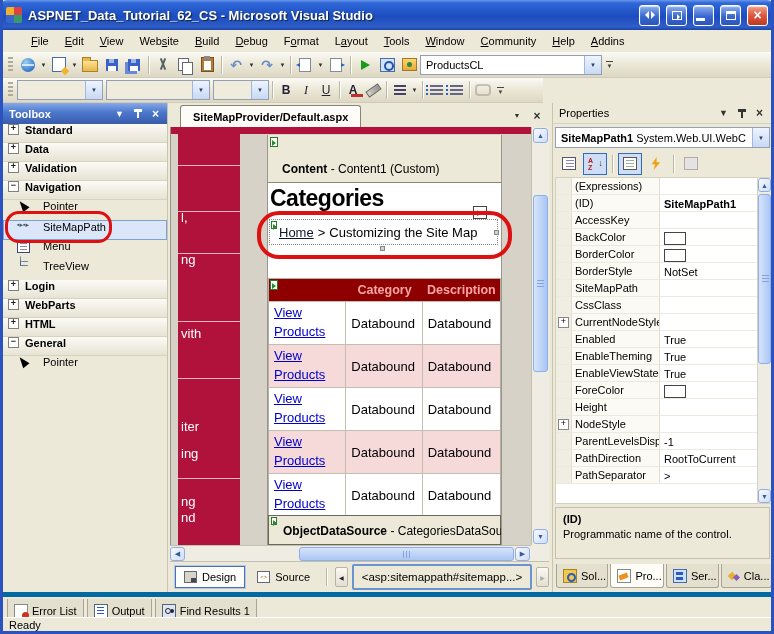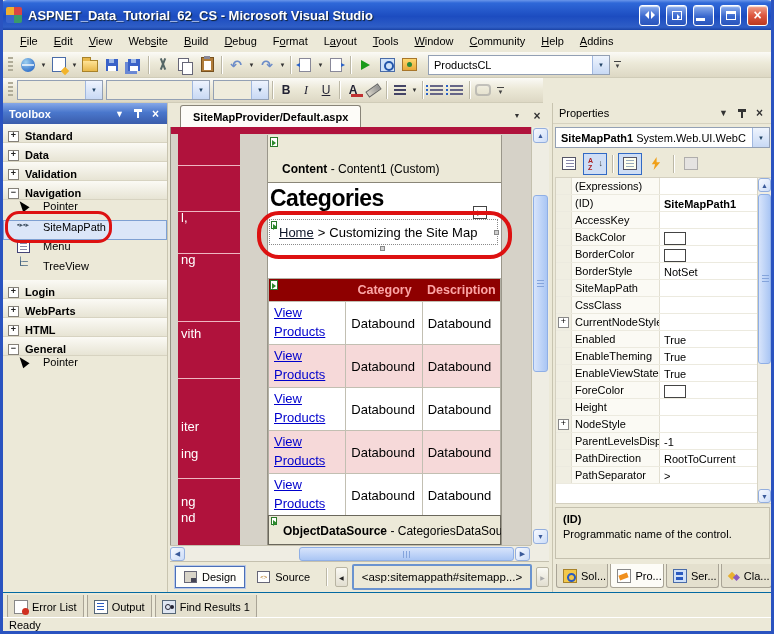--- a/index.html
+++ b/index.html
@@ -22,21 +22,21 @@
   .wbtn.close{background:linear-gradient(180deg,#f0a38c,#dd5740 50%,#bc3a20);color:#fff;font-weight:bold;font-size:14px}
   .g-min{width:9px;height:3px;background:#fff;margin-top:9px;margin-right:6px}
   .g-max{width:10px;height:9px;border:1px solid #fff;border-top:3px solid #fff;box-sizing:border-box}
   .g-pan{display:flex;gap:2px;align-items:center}
   .g-pan::before{content:"";border:4px solid transparent;border-right-color:#fff;border-left-width:0}
   .g-pan::after{content:"";border:4px solid transparent;border-left-color:#fff;border-right-width:0}
   .g-pop{width:10px;height:9px;border:1px solid #fff;box-sizing:border-box;position:relative}
   .g-pop::after{content:"";position:absolute;right:-2px;top:2px;border:3px solid transparent;border-left-color:#fff}
 
   
-  .menubar{left:3px;top:30px;width:768px;height:22px;display:flex;align-items:center;padding-left:9px;box-sizing:border-box;background:#ece9d8}
+  .menubar{left:3px;top:30px;width:768px;height:22px;display:flex;align-items:center;padding-left:20px;box-sizing:border-box;background:#ece9d8}
   .menu-item{padding:3px 8px;white-space:nowrap}
   .tbar{box-sizing:border-box;display:flex;align-items:center;padding:2px 4px;
     background:linear-gradient(180deg,#fbfaf6,#ece9d8 45%,#ddd8c4);border-bottom:1px solid #d0ccb8}
   .grip{width:5px;height:16px;margin:0 4px 0 1px;background:repeating-linear-gradient(180deg,#b0ac98 0 2px,transparent 2px 4px)}
   .sep{width:1px;height:18px;background:#bcb8a6;box-shadow:1px 0 0 #fff;margin:0 3px}
   .tbtn{width:22px;height:20px;display:flex;align-items:center;justify-content:center;flex:none}
   .dd6{font-size:6px;color:#333;width:9px;text-align:center}
   
   .i-globe{width:14px;height:14px;border-radius:50%;background:radial-gradient(circle at 35% 30%,#9cd0f0,#3a78cc 70%);position:relative}
   .i-globe::after{content:"";position:absolute;left:1px;top:6px;width:12px;height:2px;background:rgba(255,255,255,.7)}
@@ -88,21 +88,21 @@
   .ptitle.plain{background:#ece9d8;border-bottom:1px solid #d6d2c0;font-weight:normal}
   .ptitle .spacer{flex:1}
   .pt-ic{width:15px;height:14px;margin-left:3px;display:flex;align-items:center;justify-content:center;font-size:9px}
   .ptitle.blue .pt-ic{color:#fff}.ptitle.plain .pt-ic{color:#333}
   .i-pin{position:relative;width:8px;height:11px}
   .i-pin::before{content:"";position:absolute;left:3px;top:1px;width:2px;height:9px;background:currentColor}
   .i-pin::after{content:"";position:absolute;left:0px;top:1px;width:8px;height:3px;background:currentColor}
 
   
   #toolbox{left:3px;top:103px;width:165px;height:489px;background:#ece9d8;border-right:1px solid #c8c4b0;box-sizing:border-box}
-  .tcat{height:18px;display:flex;align-items:flex-end;gap:6px;padding-left:5px;font-weight:bold;
+  .tcat{height:18px;display:flex;align-items:flex-start;gap:6px;padding-left:5px;font-weight:bold;
     background:linear-gradient(180deg,#fbfaf5,#e7e4d4);border-bottom:1px solid #d7d3c1}
   .pm{width:9px;height:9px;border:1px solid #848078;background:#fff;font-size:9px;line-height:7px;text-align:center;color:#222;flex:none}
   .pm.plus::before{content:"+"}
   .pm.minus::before{content:"\2212"}
   .titem{height:20px;display:flex;align-items:flex-start;gap:12px;padding-left:12px;box-sizing:border-box}
   .titem.sel{background:#dbe6f8;border:1px solid #7ea0d2;padding-left:11px}
   .ti-ic{width:16px;display:flex;justify-content:center;flex:none}
   .i-pointer{width:0;height:0;border-left:4px solid transparent;border-right:4px solid transparent;border-bottom:11px solid #000;transform:rotate(-38deg)}
   .i-smp{font-size:7px;color:#456;letter-spacing:0px;white-space:nowrap}
   .i-menu{width:11px;height:11px;border:1px solid #447;background:
@@ -204,21 +204,21 @@
   .i-sol{background:#f2c84a;border:1px solid #a8822a}.i-sol::after{content:"";position:absolute;left:3px;top:3px;width:5px;height:5px;border:2px solid #2a5ac0;border-radius:50%}
   .i-pro{background:#fff;border:1px solid #888}.i-pro::after{content:"";position:absolute;left:1px;top:4px;width:9px;height:5px;background:#f09020;transform:rotate(-20deg)}
   .i-ser{background:#cfe0f8;border:1px solid #4a6ca8}.i-ser::after{content:"";position:absolute;left:2px;top:2px;width:7px;height:3px;background:#2a5ac0;box-shadow:0 5px 0 #2a5ac0}
   .i-cla{background:transparent}.i-cla::before{content:"";position:absolute;left:1px;top:3px;width:6px;height:6px;background:#e8b030;transform:rotate(45deg)}
   .i-cla::after{content:"";position:absolute;left:6px;top:5px;width:5px;height:5px;background:#8a5ac0;transform:rotate(45deg)}
   .i-err{background:#fff;border:1px solid #888}.i-err::after{content:"";position:absolute;right:-2px;bottom:-2px;width:7px;height:7px;background:#d03020;border-radius:50%}
   .i-out{background:#fff;border:1px solid #567}.i-out::after{content:"";position:absolute;left:2px;top:2px;width:7px;height:7px;background:repeating-linear-gradient(180deg,#2a5ac0 0 1px,transparent 1px 3px)}
   .i-find{background:#dfe6f2;border:1px solid #567}.i-find::after{content:"";position:absolute;left:2px;top:3px;width:4px;height:4px;border:1px solid #223;border-radius:50%;box-shadow:4px 0 0 -1px #223}
 
   
-  .bottomtabs{left:3px;top:592px;width:768px;height:25px;display:flex;gap:3px;padding:2px 0 0 4px;box-sizing:border-box;border-top:1px solid #0369a1;background:#ece9d8}
+  .bottomtabs{left:3px;top:592px;width:768px;height:25px;display:flex;gap:3px;padding:2px 0 0 4px;box-sizing:border-box;border-top:5px solid #0369a1;background:#ece9d8}
   .statusbar{left:3px;top:617px;width:768px;height:14px;background:#ece9d8;border-top:1px solid #fff;padding-left:6px;box-sizing:border-box;display:flex;align-items:center}
 </style>
 </head>
 <body>
 
 <div class="stage">
 
   <div class="a titlebar">
     <div class="vslogo"></div>
     <div class="title-text">ASPNET_Data_Tutorial_62_CS - Microsoft Visual Studio</div>
@@ -304,21 +304,21 @@
     <div class="sep"></div>
     <div class="tbtn">
         <span class="i-play"></span>
       </div>
     <div class="tbtn">
         <span class="i-brow"></span>
       </div>
     <div class="tbtn">
         <span class="i-browith"></span>
       </div>
-    <div class="combo" style="width:182px;margin-left:8px">
+    <div class="combo" style="width:182px;">
       <span class="ctxt">ProductsCL</span>
       <span class="cdd">▼</span>
     </div>
     <div class="ovf">▼</div>
   </div>
 
   <div class="a tbar" style="left:3px;top:78px;width:540px;height:25px">
     <div class="grip"></div>
     <div class="combo dis" style="width:86px">
         <span class="ctxt"></span>

